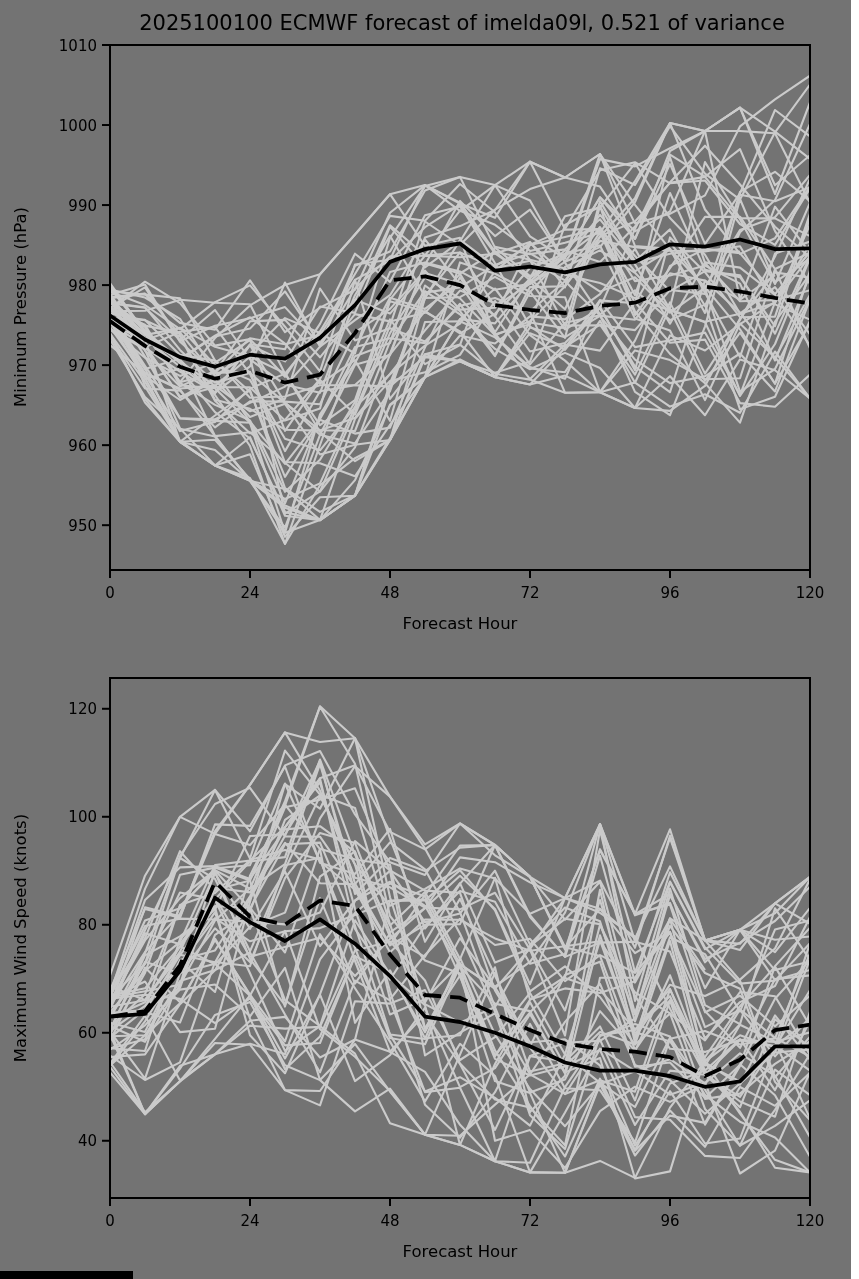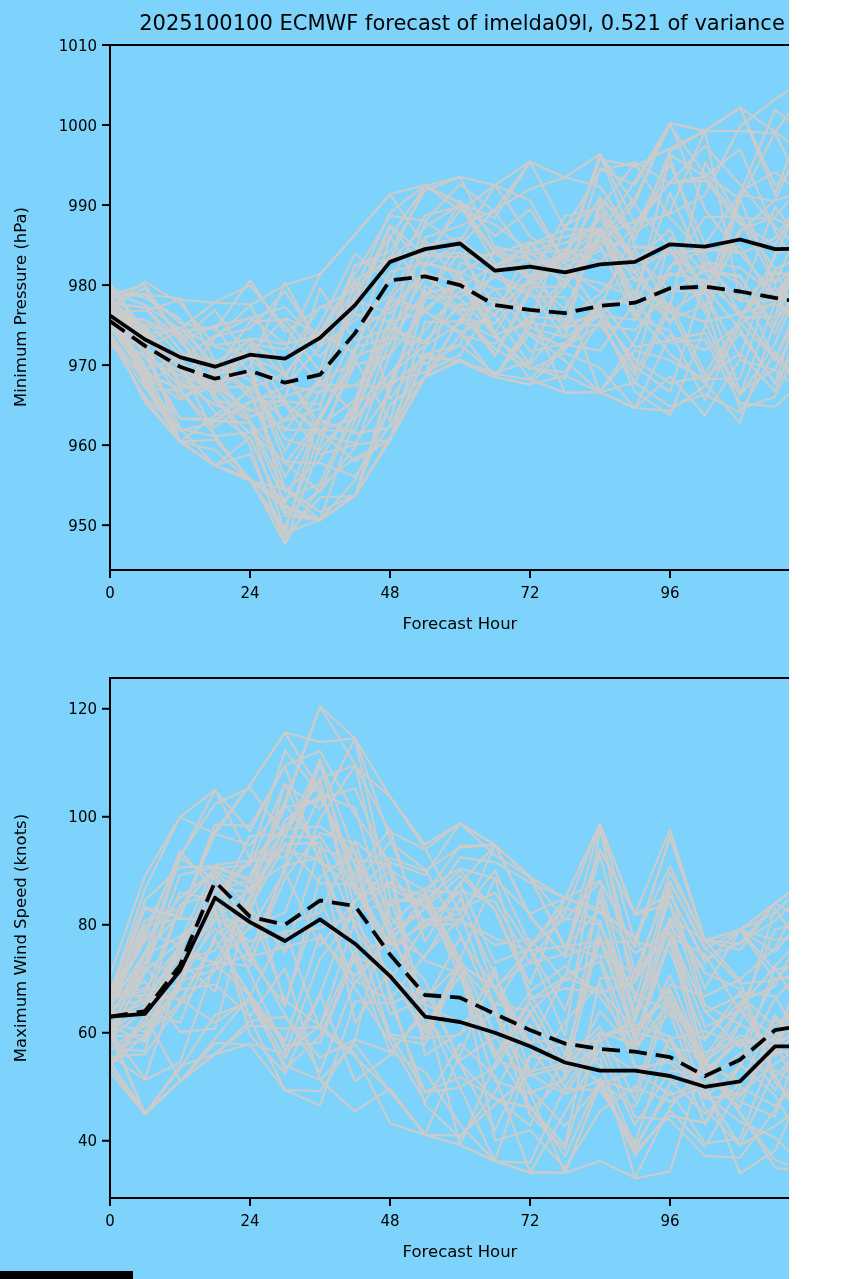--- a/index.html
+++ b/index.html
@@ -1,16 +1,16 @@
 <!DOCTYPE html>
 <html><head>
 <meta charset="utf-8">
 <style>
   html,body{margin:0;padding:0;background:#ffffff;}
-  .figure-wrap{position:relative;width:789px;height:1279px;background:#7dd3fc;overflow:hidden;
+  .figure-wrap{position:relative;width:851px;height:1279px;background:#737373;overflow:hidden;
                font-family:"DejaVu Sans", sans-serif;}
   svg text{font-family:"DejaVu Sans", sans-serif;fill:#000000;}
   .fig-title{font-size:21px;}
   .axis-label{font-size:16.5px;}
   .tick-label{font-size:15px;}
   .artifact{position:absolute;left:0;top:1271px;width:133px;height:8px;background:#000;}
 </style>
 </head>
 <body>
 

